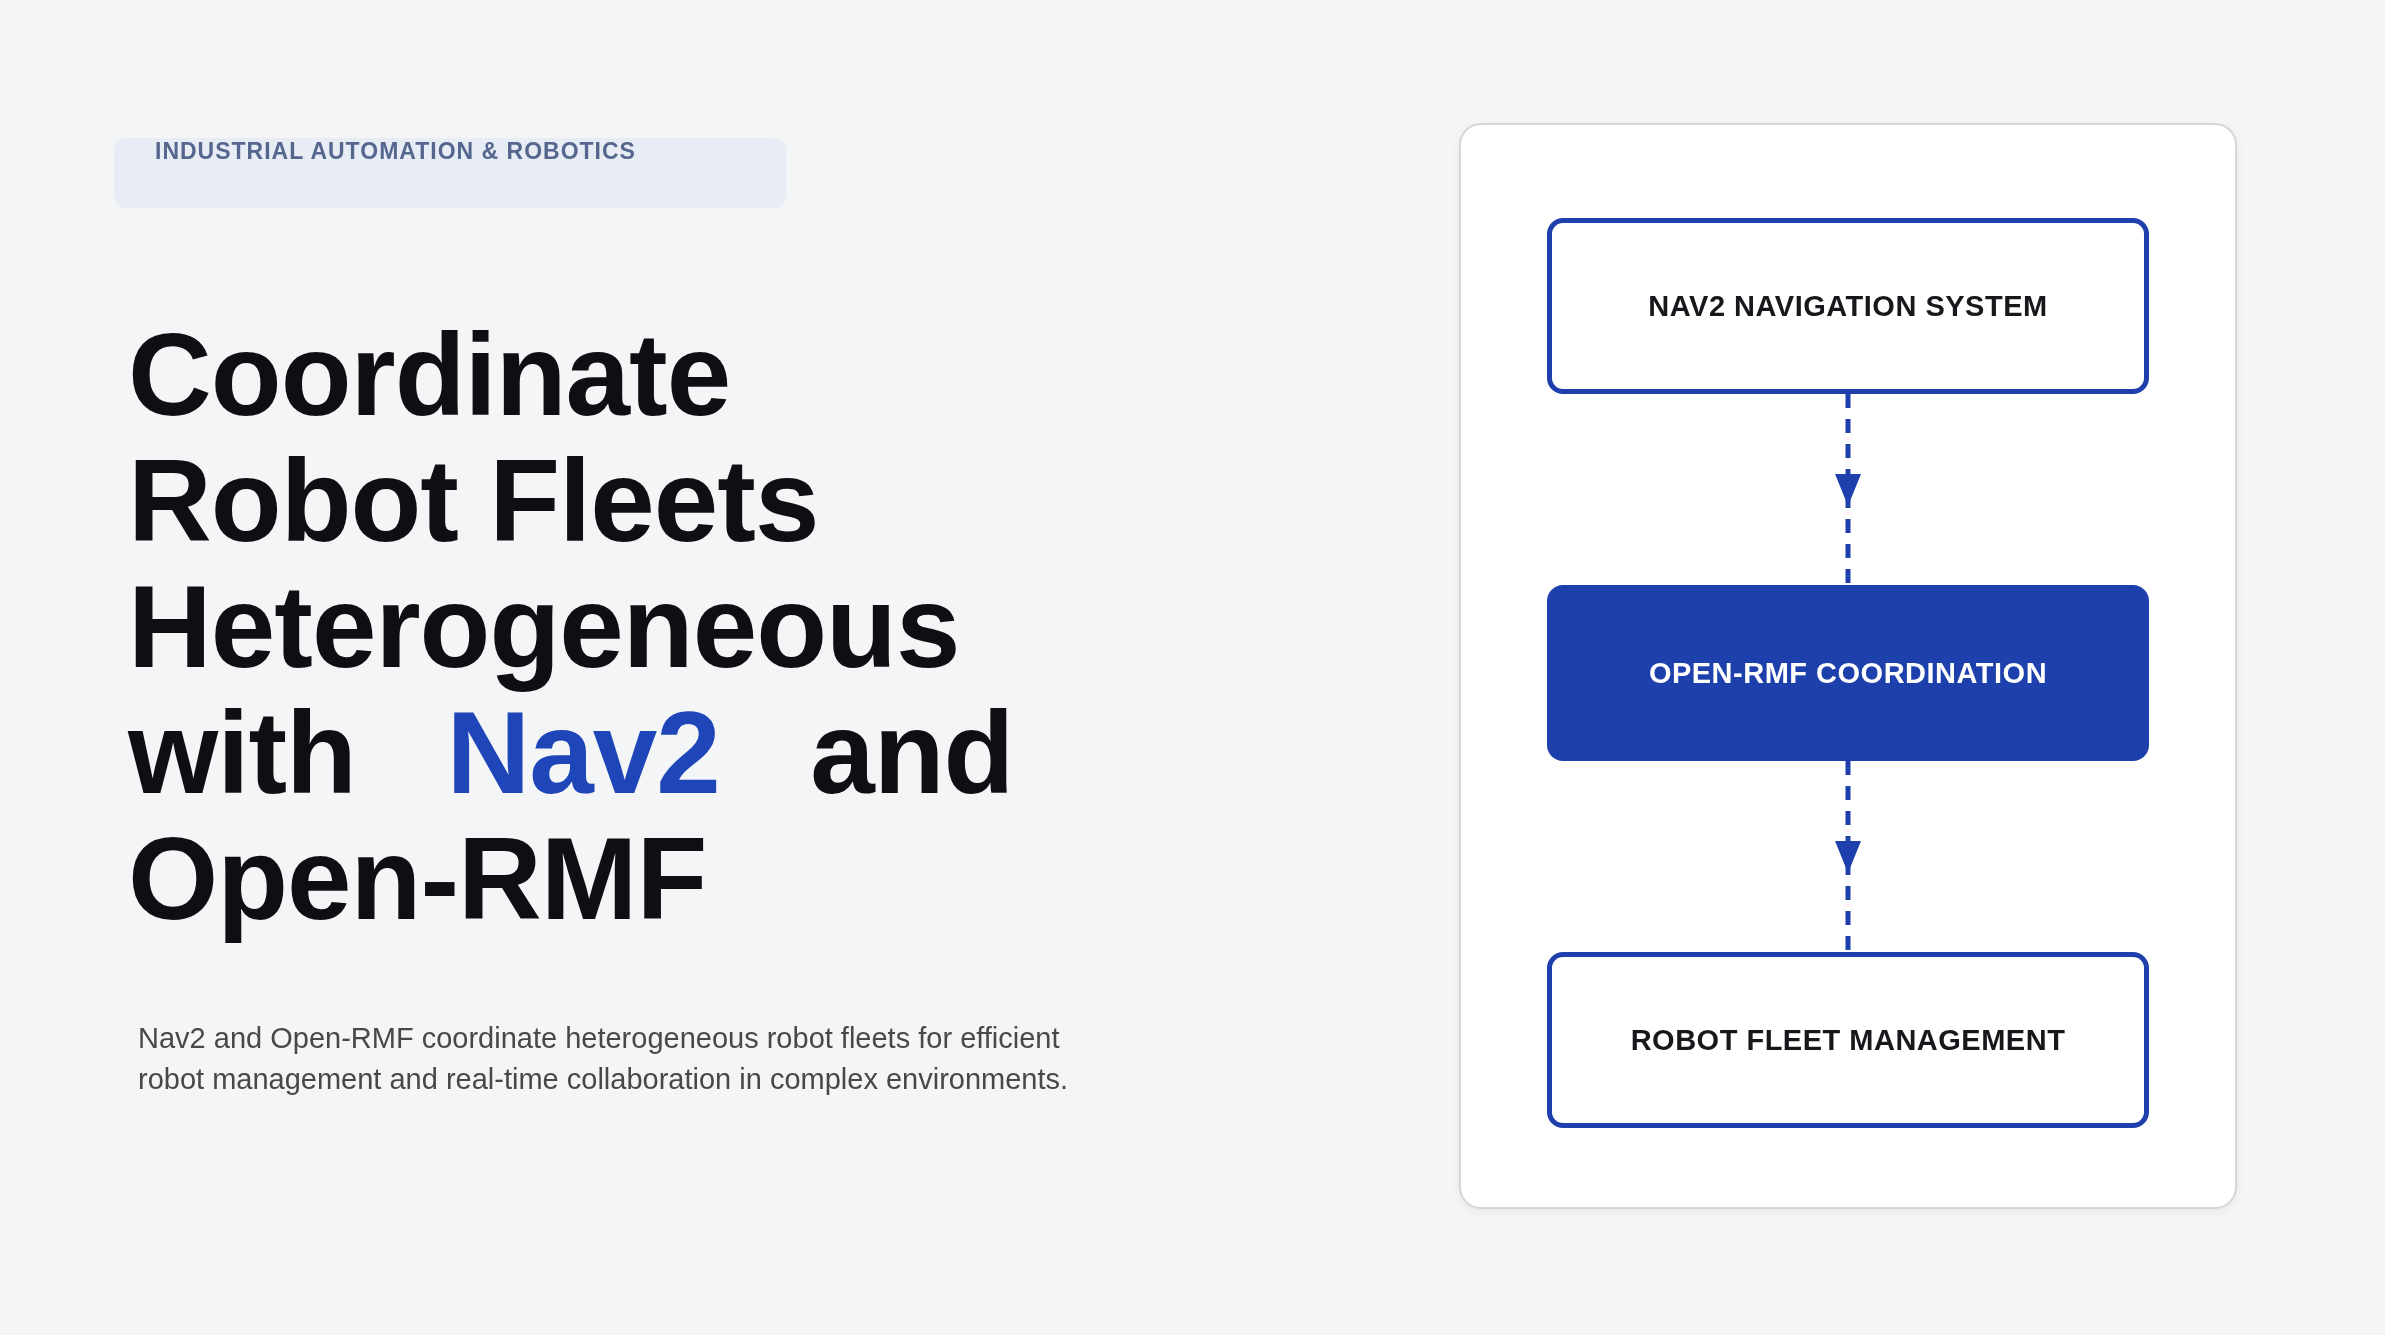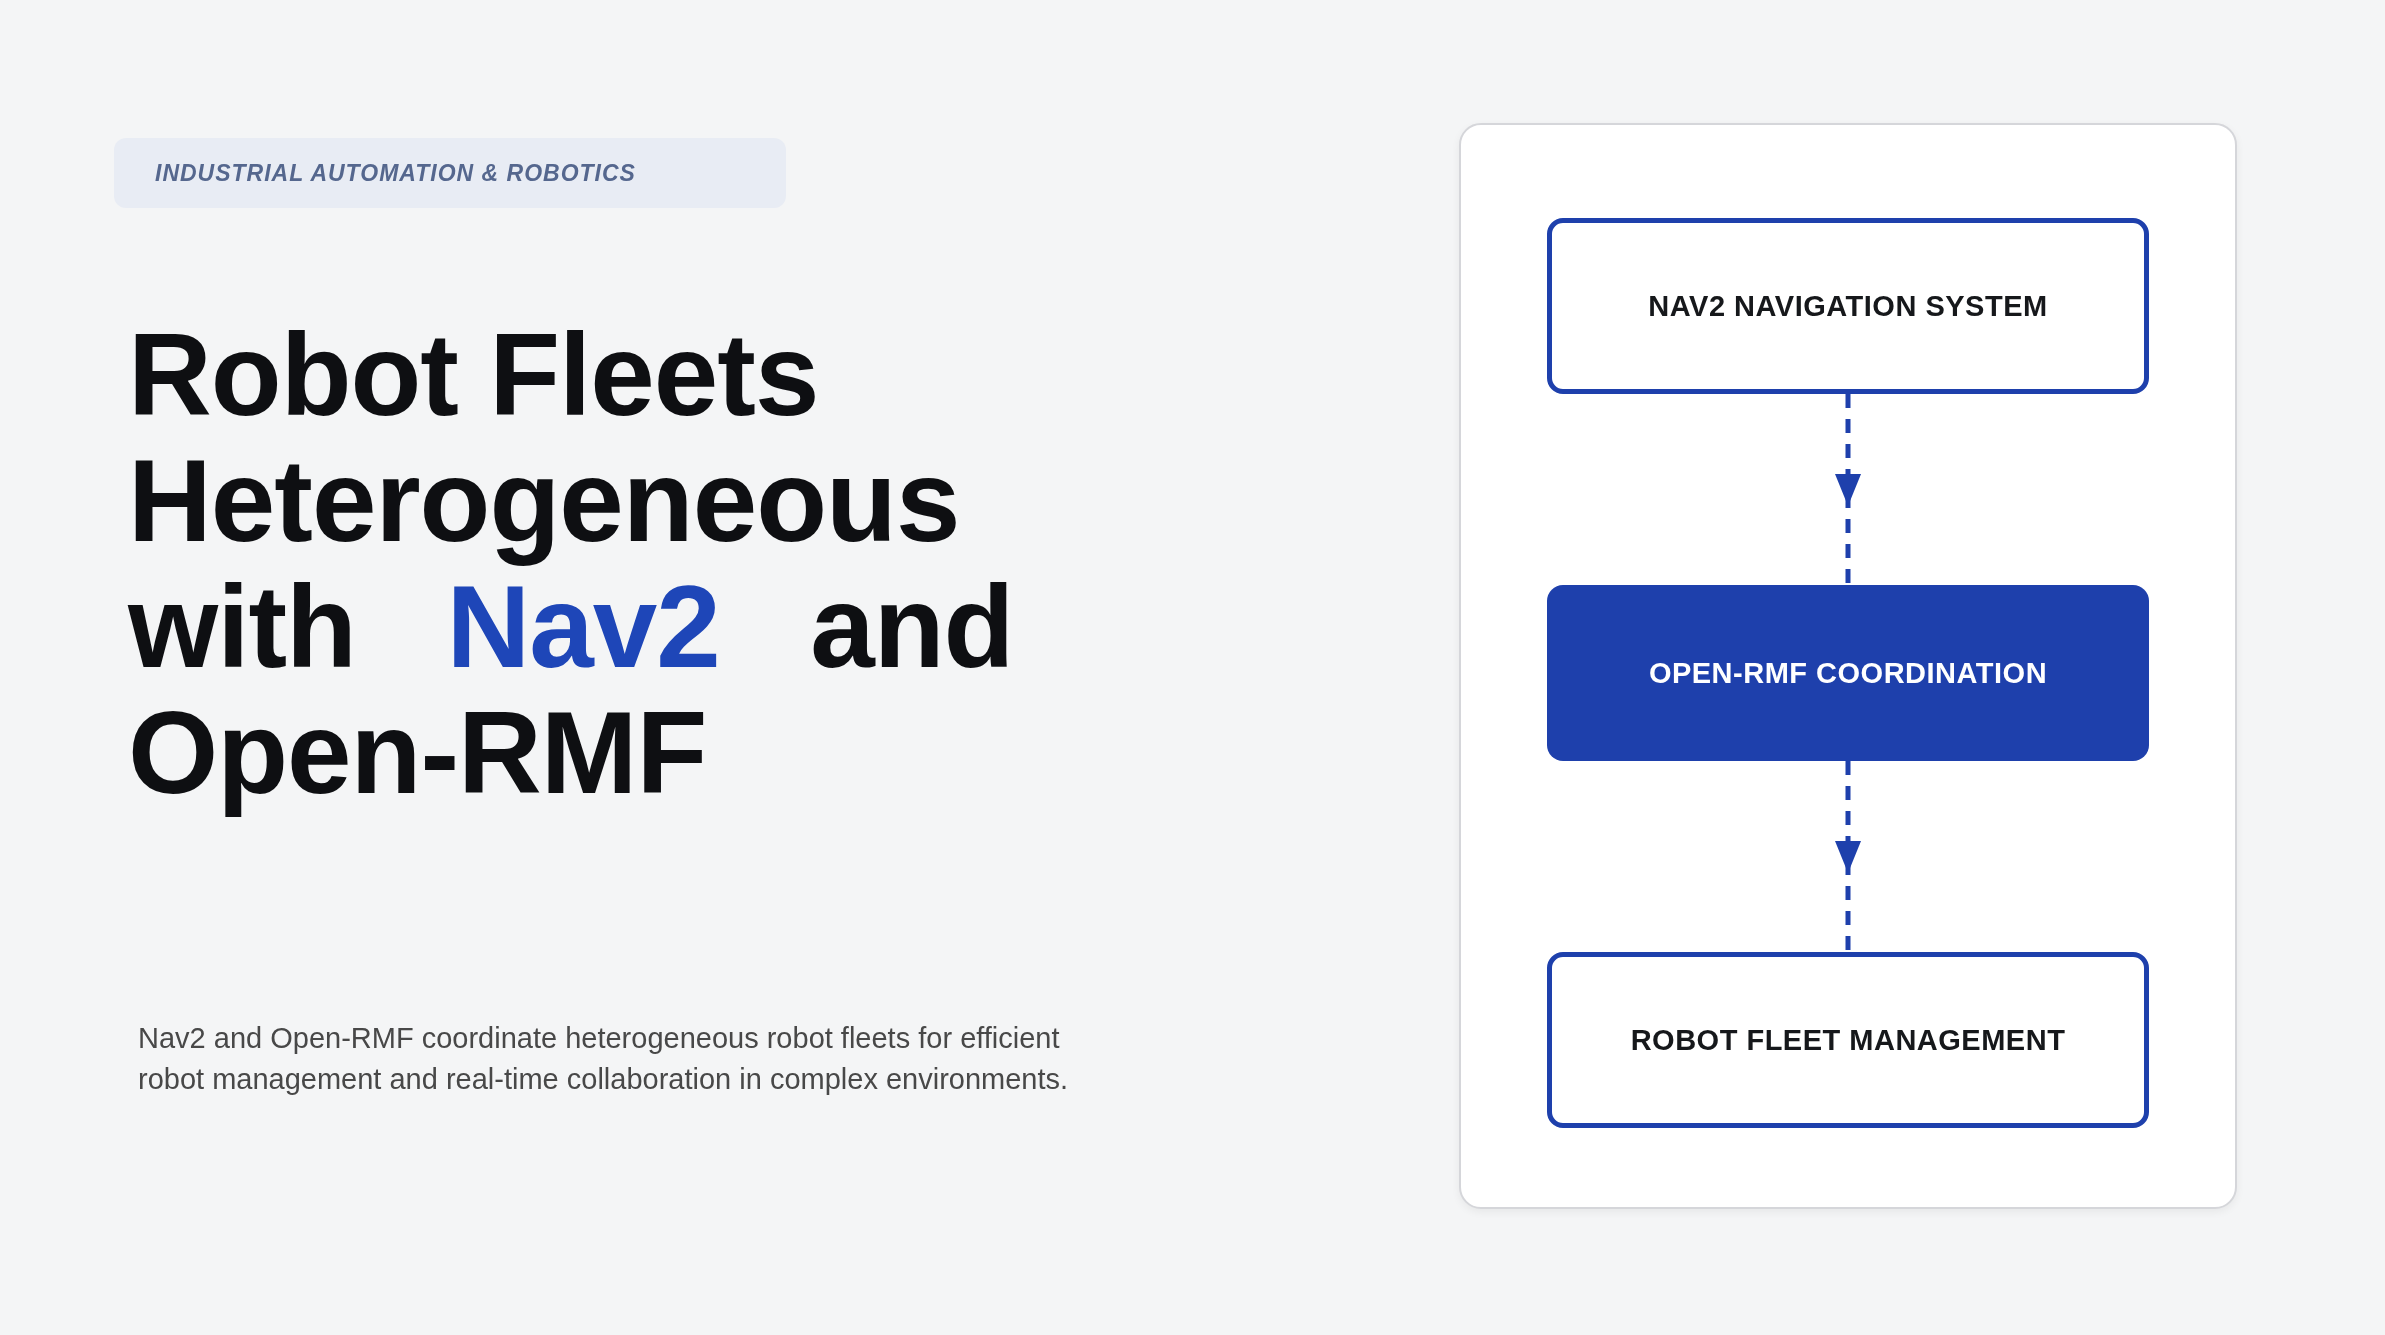--- a/index.html
+++ b/index.html
@@ -24,23 +24,22 @@
     position:relative;overflow:hidden;
   }
 
   
   .hero{position:absolute;left:0;top:0;width:1350px;height:1335px;}
 
   .badge{
     position:absolute;left:114px;top:138px;
     width:672px;height:70px;border-radius:12px;
     background:var(--badge-bg);
-    display:flex;align-items:center;
+    display:flex;align-items:flex-start;
     padding-left:41px;
-    font-style:italic;
   }
   .badge span{
     font-size:23px;font-weight:700;letter-spacing:1px;
     color:var(--badge-text);
   }
 
   .hero-title{
     position:absolute;left:128px;top:312px;margin:0;
     font-size:116px;line-height:126px;font-weight:700;
     color:var(--heading-text);
@@ -102,20 +101,21 @@
 </head>
 <body>
 
 <section class="hero">
 
   <div class="badge">
     <span>INDUSTRIAL AUTOMATION &amp; ROBOTICS</span>
   </div>
 
   <h1 class="hero-title">
+    <div class="t-line"><span>Coordinate</span></div>
     <div class="t-line"><span>Robot Fleets</span></div>
     <div class="t-line"><span>Heterogeneous</span></div>
     <div class="t-line"><span>with</span><span class="accent">Nav2</span><span>and</span></div>
     <div class="t-line"><span>Open-RMF</span></div>
   </h1>
 
   <p class="hero-subtitle">
     <span>Nav2 and Open-RMF coordinate heterogeneous robot fleets for efficient</span><br>
     <span>robot management and real-time collaboration in complex environments.</span>
   </p>

